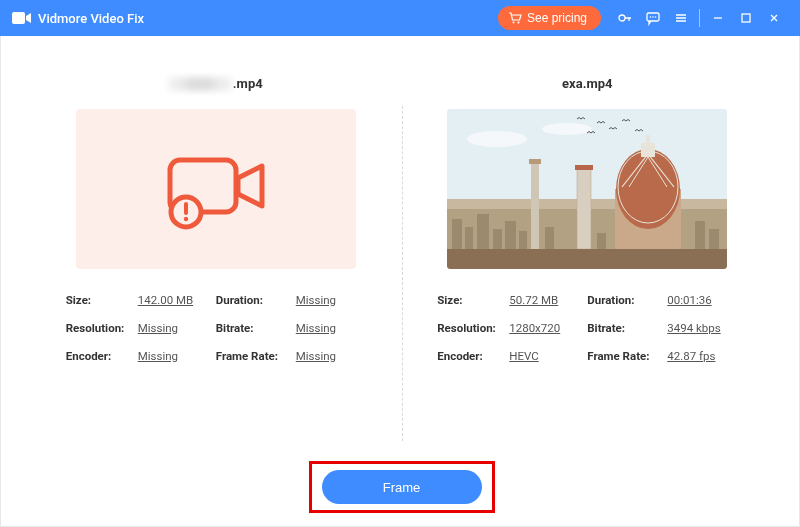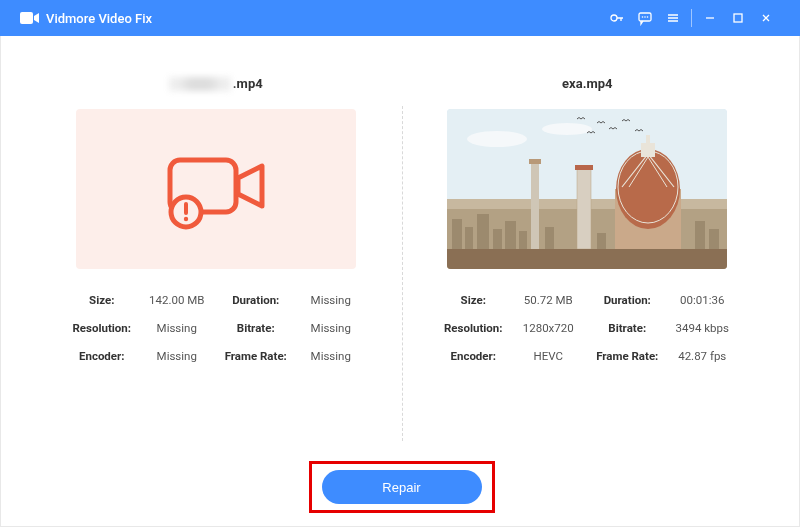--- a/index.html
+++ b/index.html
@@ -16,21 +16,21 @@
     background: #fff;
     display: flex;
     flex-direction: column;
     box-shadow: 0 0 0 1px #e8e8e8 inset;
   }
   .titlebar {
     background: #3e8cff;
     height: 36px;
     display: flex;
     align-items: center;
-    padding: 0 20px;
+    padding: 0 12px;
     color: #fff;
   }
   .titlebar .app-logo {
     width: 20px;
     height: 16px;
     display: flex;
     align-items: center;
     margin-right: 6px;
   }
   .titlebar .app-title {
@@ -127,24 +127,23 @@
   }
 
   .props {
     margin-top: 24px;
     width: 300px;
     display: grid;
     grid-template-columns: 72px 78px 80px 70px;
     row-gap: 14px;
     font-size: 11.5px;
     color: #333;
-    text-align: center;
   }
   .props .lbl { font-weight: 700; color: #333; }
-  .props .val { color: #555; }
+  .props .val { color: #555; text-decoration: underline; }
 
   .footer {
     display: flex;
     justify-content: center;
     padding: 10px 0 0 0;
   }
   .repair-wrap {
     border: 3px solid #e60000;
     padding: 6px 10px;
   }
@@ -166,20 +165,28 @@
 
   <div class="titlebar">
     <span class="app-logo">
       <svg width="20" height="16" viewBox="0 0 20 16">
         <rect x="0" y="2" width="13" height="12" rx="2" fill="#fff"></rect>
         <path d="M14 6 L19 3 L19 13 L14 10 Z" fill="#fff"></path>
       </svg>
     </span>
     <span class="app-title">Vidmore Video Fix</span>
     <span class="spacer"></span>
+    <button class="pricing-btn">
+      <svg width="14" height="12" viewBox="0 0 14 12">
+        <path d="M1 1h2l1.5 7h7l1.5-5H4" stroke="#fff" stroke-width="1.2" fill="none"></path>
+        <circle cx="5.5" cy="10.5" r="1" fill="#fff"></circle>
+        <circle cx="10.5" cy="10.5" r="1" fill="#fff"></circle>
+      </svg>
+      <span>See pricing</span>
+    </button>
     <span class="tb-icon">
       <svg width="16" height="16" viewBox="0 0 16 16">
           <circle cx="5" cy="8" r="3" stroke="#fff" stroke-width="1.3" fill="none"></circle>
           <path d="M8 8h6M12 8v3" stroke="#fff" stroke-width="1.3" fill="none"></path>
         </svg>
     </span>
     <span class="tb-icon">
       <svg width="16" height="16" viewBox="0 0 16 16">
           <rect x="2" y="3" width="12" height="8" rx="1.5" stroke="#fff" stroke-width="1.3" fill="none"></rect>
           <path d="M6 11l-2 3v-3" stroke="#fff" stroke-width="1.3" fill="none"></path>
@@ -311,18 +318,18 @@
           <span class="lbl">Encoder:</span>
           <span class="val">HEVC</span>
           <span class="lbl">Frame Rate:</span>
           <span class="val">42.87 fps</span>
         </div>
       </div>
     </div>
 
     <div class="footer">
       <div class="repair-wrap">
-        <button class="repair-btn">Repair</button>
+        <button class="repair-btn">Frame</button>
       </div>
     </div>
   </div>
 
 </div>
 
 </body></html>

